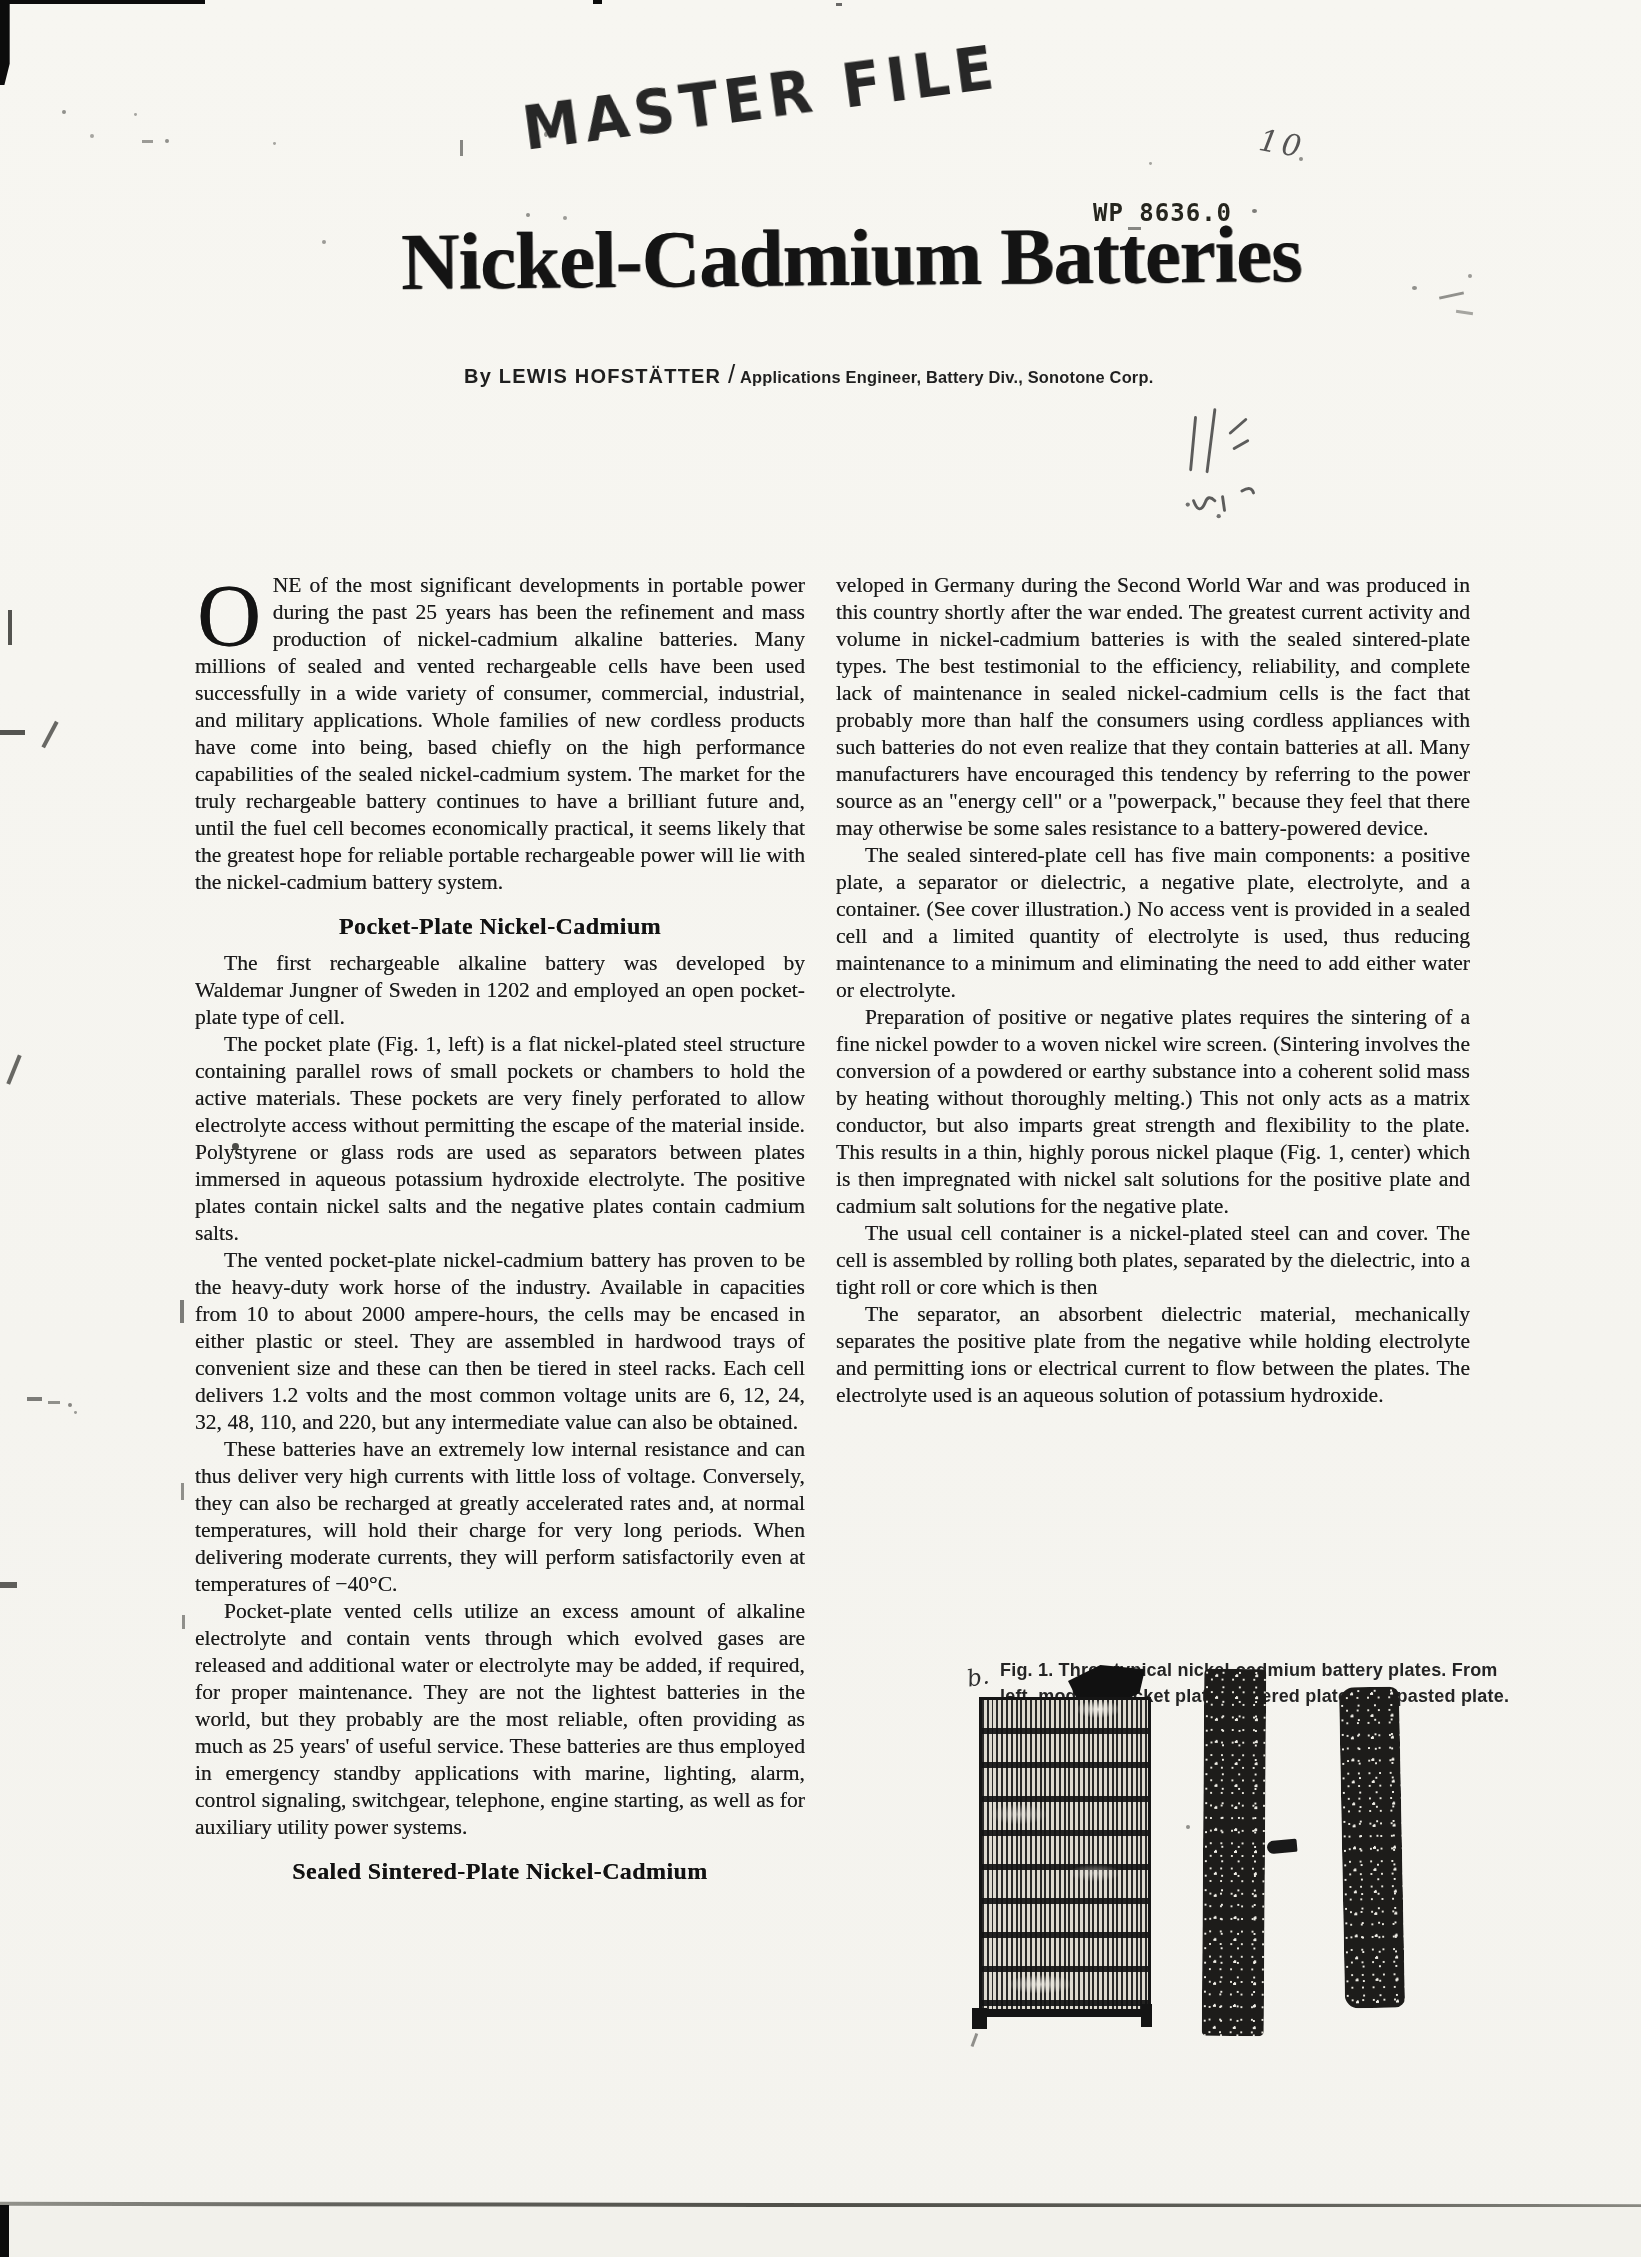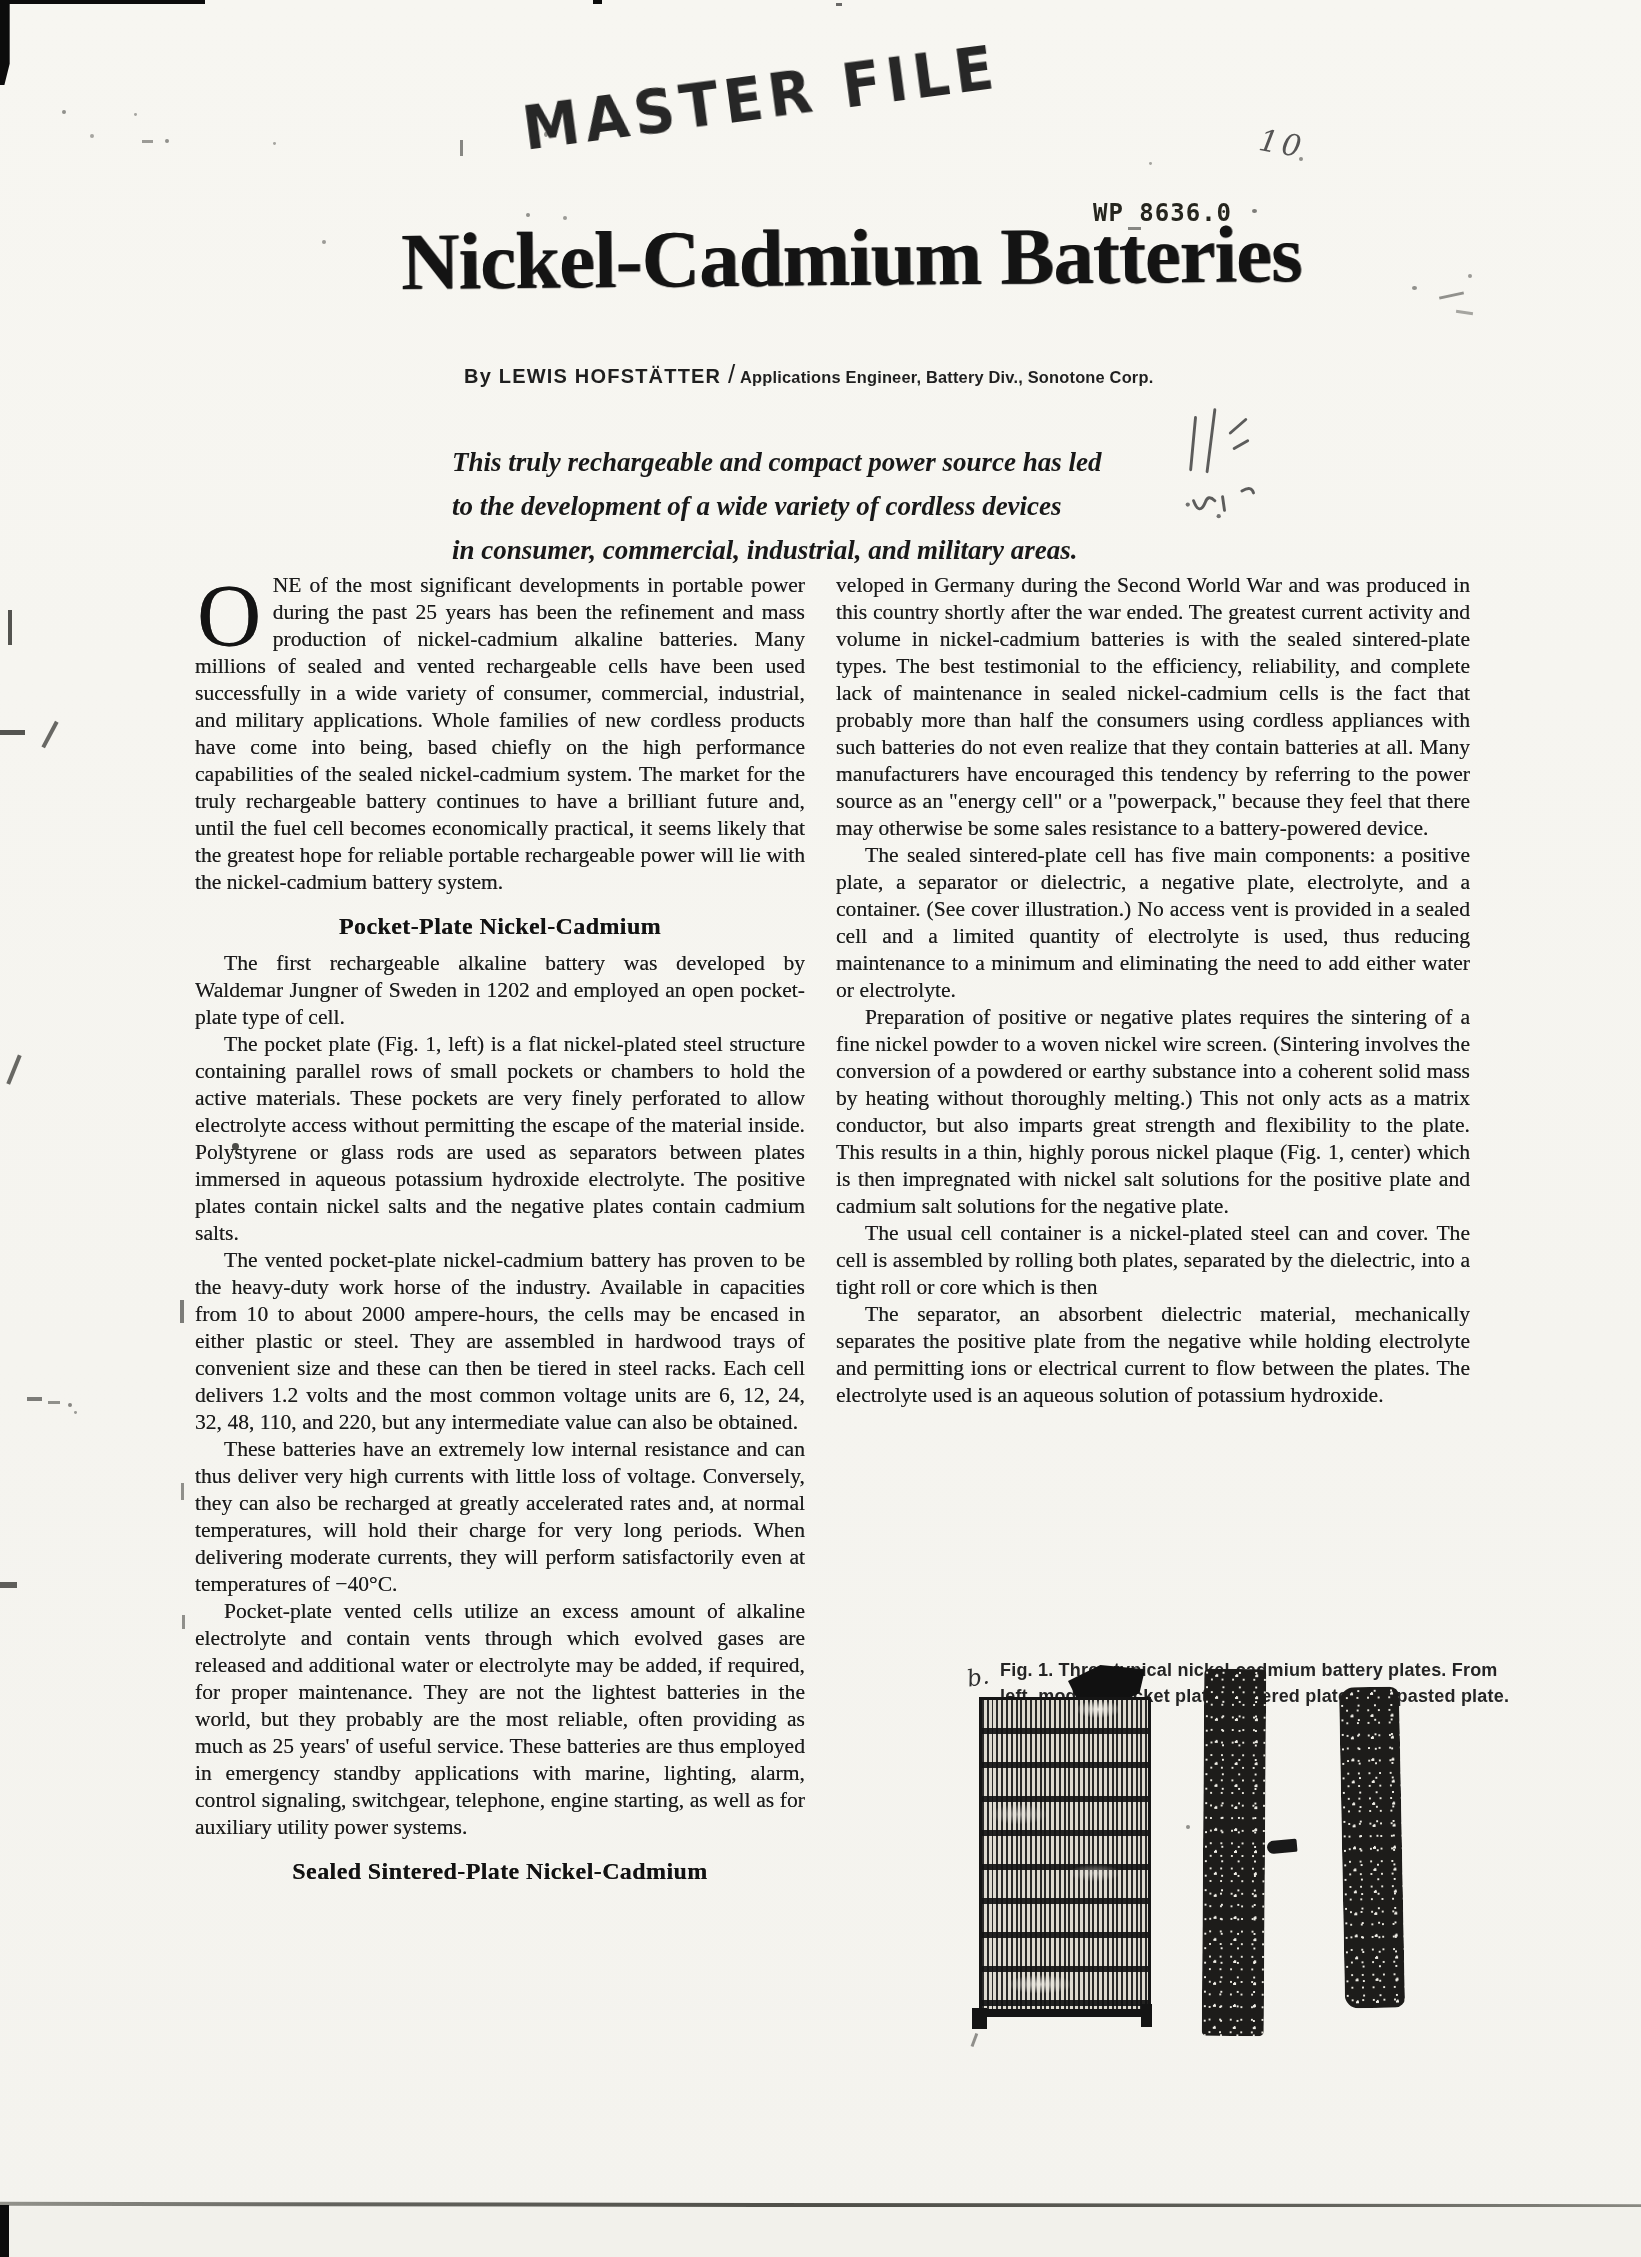--- a/index.html
+++ b/index.html
@@ -107,25 +107,20 @@
 
   <div class="stamp">MASTER FILE</div>
   <div class="doccode">WP 8636.0</div>
   <div class="pagenum">10</div>
   <h1 class="title" style="margin:0;">Nickel-Cadmium Batteries</h1>
 
   <div class="byline">
     <span class="author">By LEWIS HOFSTÄTTER</span><span class="sep">/</span><span class="affil">Applications Engineer, Battery Div., Sonotone Corp.</span>
   </div>
 
-  <div class="abstract">
-    <div>This truly rechargeable and compact power source has led</div>
-    <div>to the development of a wide variety of cordless devices</div>
-    <div>in consumer, commercial, industrial, and military areas.</div>
-  </div>
 
   <svg class="scribble" width="89" height="145" viewBox="0 0 92 150">
     <g fill="none" stroke="#3b3b3b" stroke-width="3" stroke-linecap="round" opacity=".82">
       <path d="M16 14 L11 68"></path>
       <path d="M36 6 L28 70"></path>
       <path d="M52 30 L68 16"></path>
       <path d="M56 46 L70 38"></path>
       <path d="M14 100 q6 16 12 2 q3 -9 10 -2"></path>
       <path d="M44 96 l2 14"></path>
       <path d="M64 90 q10 -6 12 2"></path>

